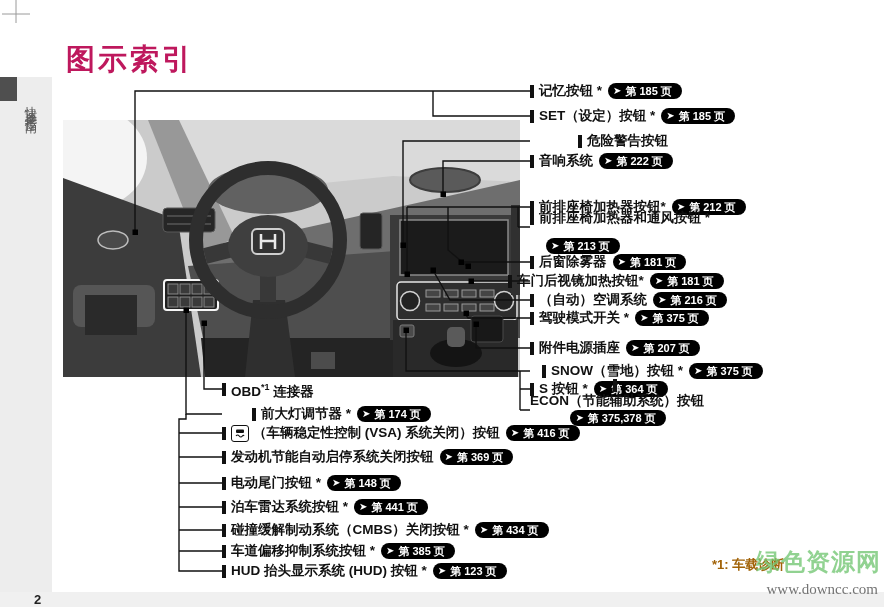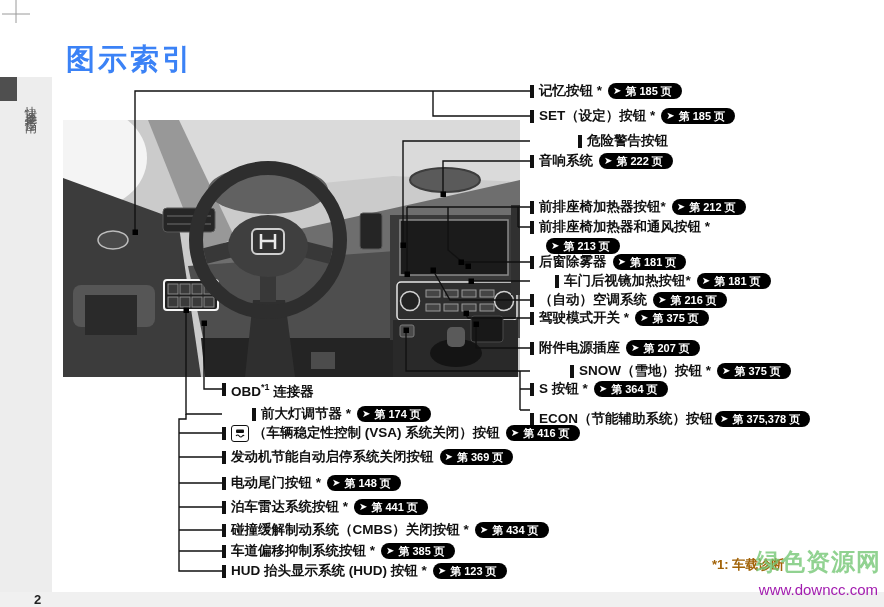--- a/index.html
+++ b/index.html
@@ -7,21 +7,21 @@
         font-family:"Liberation Sans","DejaVu Sans",sans-serif;}
   .abs{position:absolute;}
   
   .sidebar{left:0;top:77px;width:52px;height:515px;background:#ededed;z-index:1;}
   .sidebar-tab{left:0;top:77px;width:17px;height:24px;background:#4f4f4f;z-index:2;}
   .sidebar-text{left:22px;top:96px;writing-mode:vertical-rl;text-orientation:upright;
         font-size:12.5px;color:#5a5a5a;letter-spacing:3px;z-index:2;}
   .bottom-strip{left:0;top:592px;width:884px;height:15px;background:#f0f0f0;z-index:1;}
   .page-num{left:34px;top:592px;font-size:13px;font-weight:bold;color:#222;z-index:3;}
   
-  .title{left:66px;top:40px;font-size:29px;font-weight:bold;color:#3b82f6;letter-spacing:3px;z-index:3;}
+  .title{left:66px;top:40px;font-size:29px;font-weight:bold;color:#be185d;letter-spacing:3px;z-index:3;}
   
   .illus{left:63px;top:120px;z-index:2;}
   .callouts{left:0;top:0;z-index:4;pointer-events:none;}
   #labels-layer{position:absolute;left:0;top:0;width:884px;height:538px;z-index:5;}
   .row{position:absolute;height:18px;display:flex;align-items:center;white-space:nowrap;}
   .tick{display:inline-block;width:4px;height:13px;background:#111;margin-right:5px;flex:none;}
   .lbl{font-weight:bold;font-size:13.5px;color:#111;line-height:18px;}
   .lbl sup{font-size:9px;}
   .badge{display:inline-flex;align-items:center;background:#000;color:#fff;border-radius:9px;
          height:16px;padding:0 10px 0 3px;font-size:11px;font-weight:bold;margin-left:6px;flex:none;}
@@ -195,39 +195,39 @@
         </span>
       </div>
       <div class="row" style="left: 530px; top: 198px;">
         <span class="tick"></span>
         <span class="lbl">前排座椅加热器按钮*</span>
         <span class="badge">
           <span class="arr">➤</span>
           <span>第 212 页</span>
         </span>
       </div>
-      <div class="row" style="left: 530px; top: 218px;">
+      <div class="row" style="left: 530px; top: 209px;">
         <span class="tick"></span>
         <span class="lbl">前排座椅加热器和通风按钮 *</span>
       </div>
       <div class="row" style="left: 540px; top: 237px;">
         <span class="badge">
           <span class="arr">➤</span>
           <span>第 213 页</span>
         </span>
       </div>
       <div class="row" style="left: 530px; top: 253px;">
         <span class="tick"></span>
         <span class="lbl">后窗除雾器</span>
         <span class="badge">
           <span class="arr">➤</span>
           <span>第 181 页</span>
         </span>
       </div>
-      <div class="row" style="left: 555px; top: 272px;">
+      <div class="row" style="left: 508px; top: 272px;">
         <span class="tick"></span>
         <span class="lbl">车门后视镜加热按钮*</span>
         <span class="badge">
           <span class="arr">➤</span>
           <span>第 181 页</span>
         </span>
       </div>
       <div class="row" style="left: 530px; top: 291px; justify-content: flex-end;">
         <span class="tick"></span>
         <span class="lbl">（自动）空调系统</span>
@@ -245,37 +245,37 @@
         </span>
       </div>
       <div class="row" style="left: 530px; top: 339px;">
         <span class="tick"></span>
         <span class="lbl">附件电源插座</span>
         <span class="badge">
           <span class="arr">➤</span>
           <span>第 207 页</span>
         </span>
       </div>
-      <div class="row" style="left: 530px; top: 362px; padding-left: 40px;">
+      <div class="row" style="left: 502px; top: 362px; padding-left: 40px;">
         <span class="tick"></span>
         <span class="lbl">SNOW（雪地）按钮 *</span>
         <span class="badge">
           <span class="arr">➤</span>
           <span>第 375 页</span>
         </span>
       </div>
       <div class="row" style="left: 530px; top: 380px;">
         <span class="tick"></span>
         <span class="lbl">S 按钮 *</span>
         <span class="badge">
           <span class="arr">➤</span>
           <span>第 364 页</span>
         </span>
       </div>
-      <div class="row" style="left: 530px; top: 410px;">
+      <div class="row" style="left: 530px; top: 379px; flex-direction: column;">
         <span class="tick"></span>
         <span class="lbl">ECON（节能辅助系统）按钮</span>
         <span class="badge tight">
           <span class="arr">➤</span>
           <span>第 375,378 页</span>
         </span>
       </div>
       <div class="row" style="left: 222px; top: 380px;">
         <span class="tick"></span>
         <span class="lbl">OBD<sup>*1</sup> 连接器</span>
@@ -347,14 +347,14 @@
         <span class="lbl">HUD 抬头显示系统 (HUD) 按钮 *</span>
         <span class="badge">
           <span class="arr">➤</span>
           <span>第 123 页</span>
         </span>
       </div>
     </div>
 
   <div class="abs footnote">*1: 车载诊断</div>
   <div class="abs wm-name" style="color: rgb(118, 200, 118);">绿色资源网</div>
-  <div class="abs wm-url" style="color: #a21caf;">www.downcc.com</div>
+  <div class="abs wm-url" style="color: #737373; font-family: Liberation Serif, serif;">www.downcc.com</div>
 </div>
 
 </body></html>

